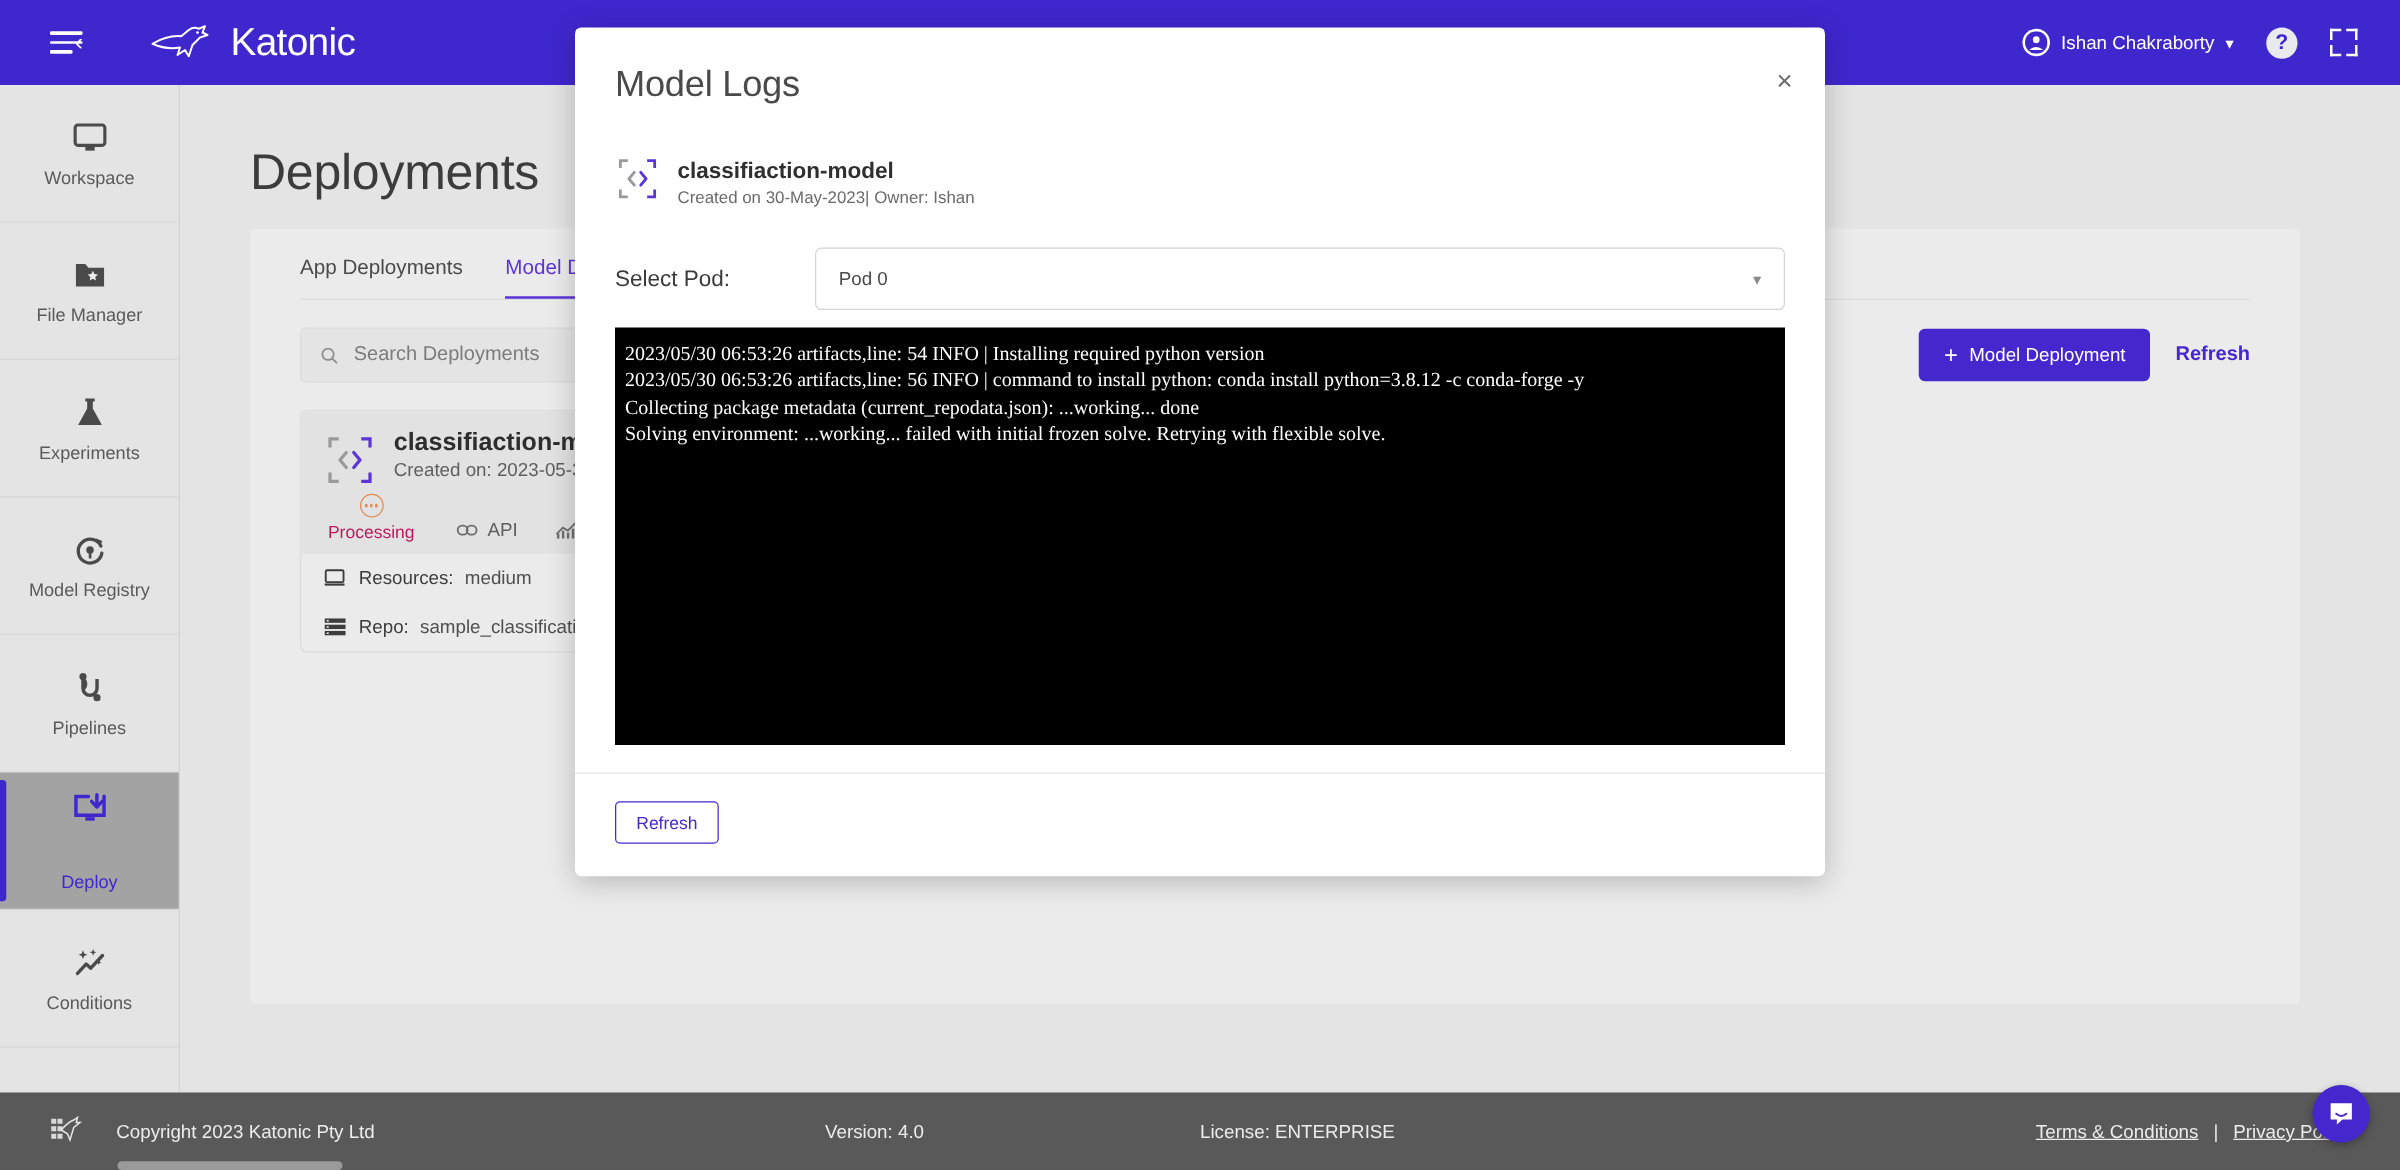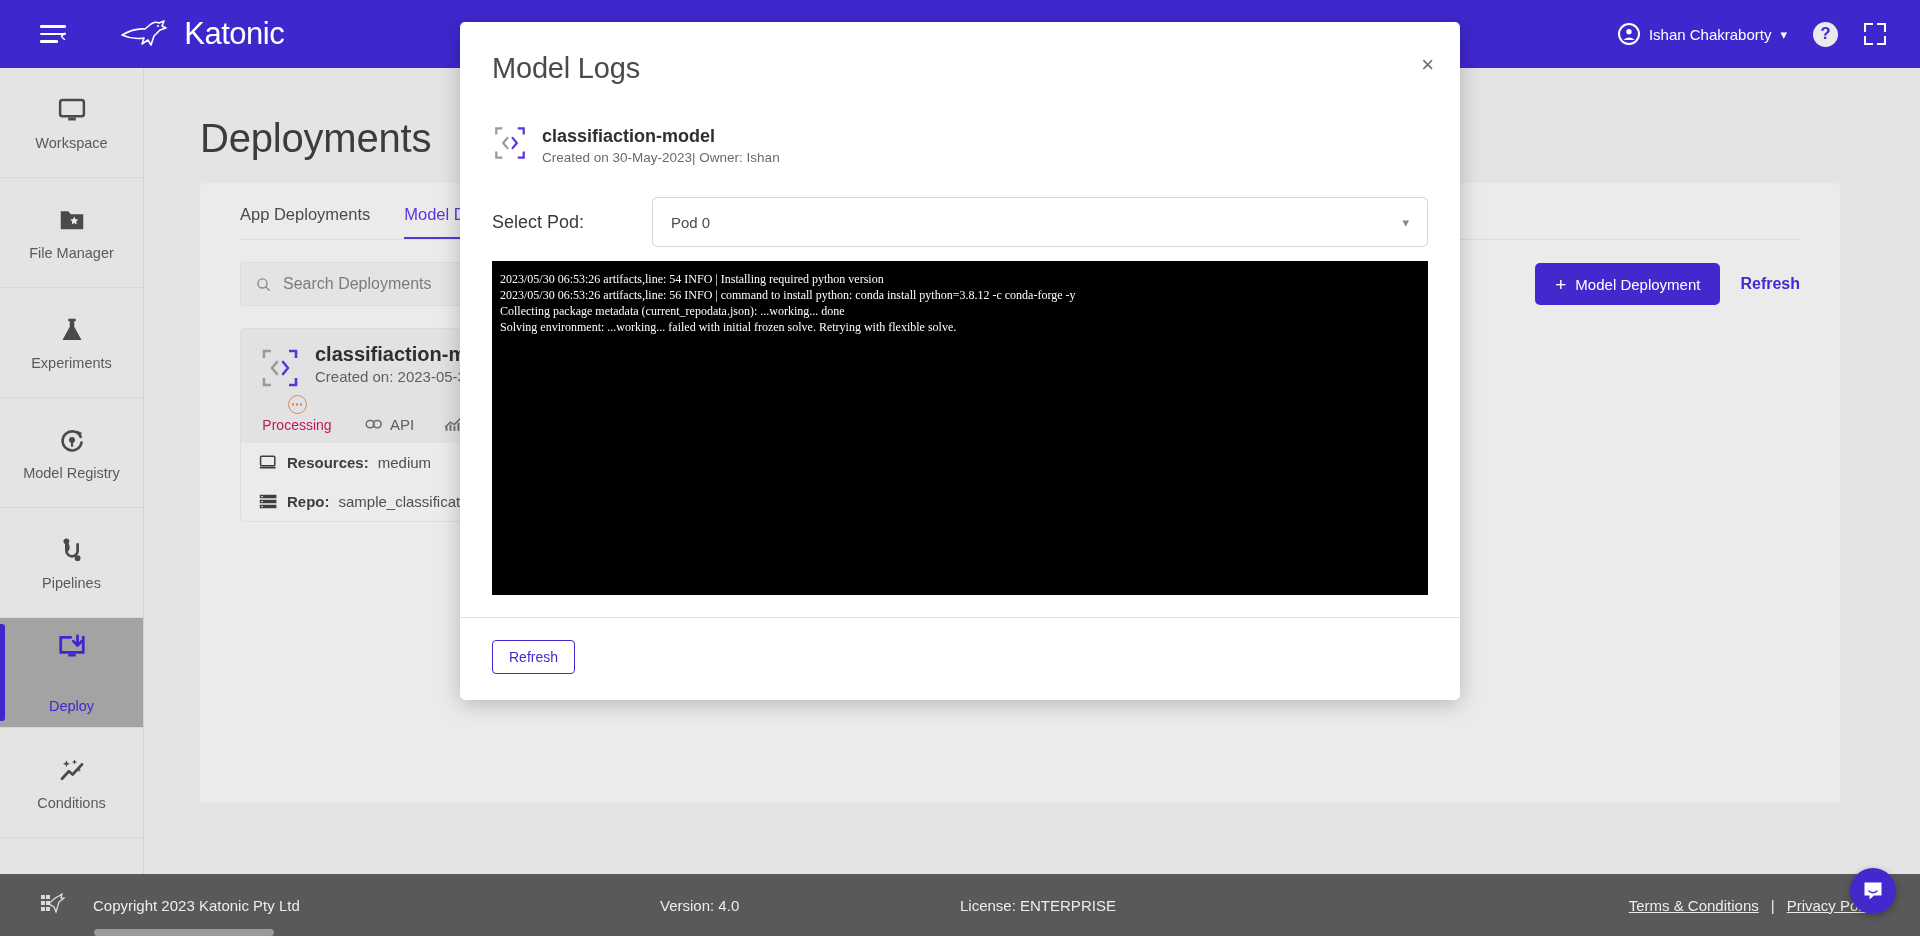--- a/index.html
+++ b/index.html
@@ -124,21 +124,21 @@
     display:flex; align-items:center; justify-content:center;
   }
   .status-dot i { width: 2.4px; height: 2.4px; background:#e08a52; border-radius:50%; margin:0 0.8px; display:inline-block;}
   .status-text { color: #be185d; font-size: 14px; margin-top: 3px; }
   .act { display: flex; align-items: center; gap: 6px; color: #5f5f5f; font-size: 15px; cursor: pointer; }
   .act svg { width: 19px; height: 17px; }
   .card-row {
     display: flex; align-items: center; gap: 9px; padding: 11px 18px;
     font-size: 15px; color: #3d3d3d; white-space: nowrap;
   }
-  .card-row b { font-weight: bold; }
+  .card-row b { font-weight: normal; }
   .card-row span.val { color: #4f4f4f; }
   .card-row svg { width: 19px; height: 17px; flex: none; }
 
   
   .footer {
     position: absolute; bottom: 0; left: 0; width: 1920px; height: 62px;
     background: #595959; display: flex; align-items: center; color: #ececec;
     font-size: 15px; z-index: 4;
   }
   .footer-left { display: flex; align-items: center; gap: 27px; margin-left: 40px; }
@@ -184,21 +184,21 @@
   .pod-label { font-size: 18px; color: #3a3a3a; width: 140px; }
   .pod-select {
     flex: 1; height: 50px; border: 1px solid #d4d4d4; border-radius: 5px;
     background: #fff; display: flex; align-items: center; padding: 0 18px;
     font-size: 15px; color: #4c4c4c; cursor: pointer; position: relative;
   }
   .pod-select .sel-chev { position: absolute; right: 18px; color: #8a8a8a; font-size: 13px; }
   .log-panel {
     margin-top: 14px; height: 334px; background: #000; color: #fff;
     padding: 11px 8px 11px 8px; overflow: auto;
-    font-family: "Liberation Serif", serif; font-size: 12px; line-height: 1.33;
+    font-family: "Liberation Serif", serif; font-size: 16px; line-height: 1.33;
   }
   .log-line { white-space: pre-wrap; }
   .modal-footer {
     margin-top: 22px; border-top: 1px solid #e2e2e2; padding: 22px 32px 26px 32px;
   }
   .btn-outline {
     border: 1px solid #4527ce; color: #4527ce; background: #fff; border-radius: 4px;
     height: 34px; padding: 0 16px; font-size: 14px; cursor: pointer;
     font-family: "Liberation Sans", sans-serif;
   }

